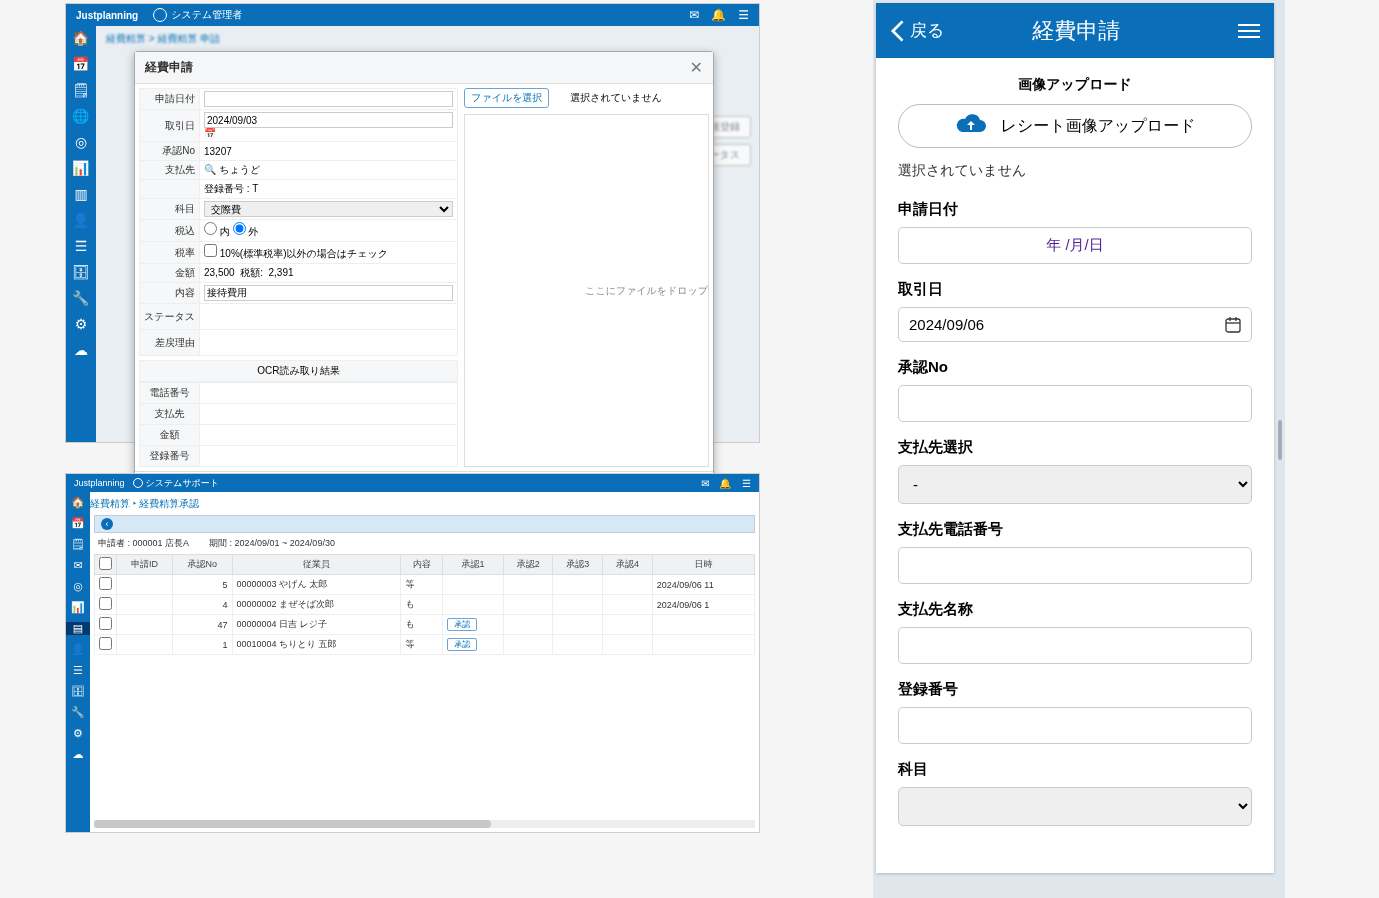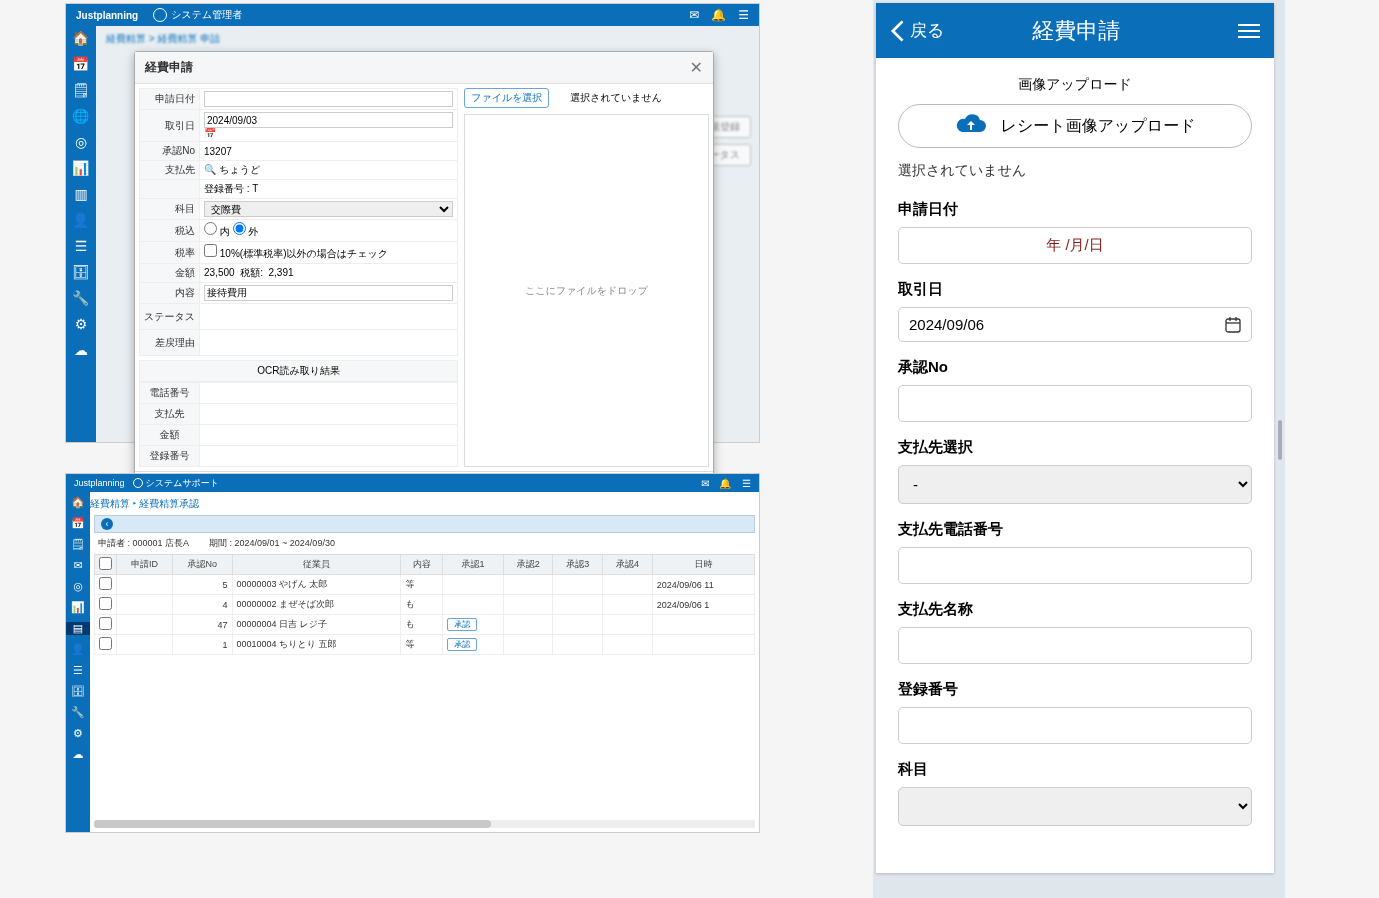--- a/index.html
+++ b/index.html
@@ -27,21 +27,21 @@
   .modal-hd .close { margin-left: auto; font-size: 16px; color: #777; cursor: pointer; }
   .modal-body { display: flex; padding: 4px; }
   .mform { width: 56%; }
   .mform table { width: 100%; border-collapse: collapse; font-size: 10px; }
   .mform td { padding: 2px 4px; border: 1px solid #eee; }
   .mform td.lbl { background: #f6f7f8; width: 60px; color: #333; text-align: right; }
   .mform input[type=text], .mform select { width: 100%; font-size: 10px; border: 1px solid #ccc; padding: 1px 2px; height: 16px; }
   .mdrop { flex: 1; margin-left: 6px; display: flex; flex-direction: column; }
   .mdrop .filebar { display: flex; align-items: center; gap: 21px; font-size: 10px; margin-bottom: 6px; }
   .mdrop .filebar button { font-size: 10px; padding: 2px 6px; border: 1px solid #6aa4d8; background: #fff; color: #0a6fb8; border-radius: 3px; }
-  .mdrop .droparea { flex: 1; border: 1px solid #ddd; display: flex; align-items: center; justify-content: center; color: #888; font-size: 10px; min-height: 150px; }
+  .mdrop .droparea { flex: 1; border: 1px solid #ddd; display: flex; align-items: center; justify-content: flex-end; color: #888; font-size: 10px; min-height: 150px; }
   .mocr { margin-top: 4px; }
   .mocr .ocr-h { text-align: center; background: #f6f7f8; font-size: 10px; padding: 3px; border: 1px solid #eee; }
   .mocr table { width: 100%; border-collapse: collapse; font-size: 10px; }
   .mocr td { border: 1px solid #eee; padding: 3px; }
   .mocr td.lbl { background: #f6f7f8; width: 60px; text-align: center; }
   .modal-foot { display: flex; justify-content: flex-end; gap: 6px; padding: 8px; border-top: 1px solid #ddd; }
   .modal-foot button { font-size: 11px; padding: 4px 14px; border: 1px solid #6aa4d8; background: #fff; color: #0a6fb8; border-radius: 3px; }
 
   
   .app2 { position: absolute; left: 65px; top: 473px; width: 695px; height: 360px; background: #fff; border: 1px solid #ccc; }
@@ -67,29 +67,29 @@
   
   .mobile-wrap { position: absolute; left: 873px; top: 0; width: 412px; height: 898px; background: #dfe6ec; display: flex; justify-content: flex-start; padding-top: 3px; padding-left: 3px;}
   .mobile { width: 398px; height: 870px; background: #fff; display: flex; flex-direction: column; box-shadow: 0 1px 3px rgba(0,0,0,.2); }
   .m-hd { background: #0a6fb8; color: #fff; height: 55px; display: flex; align-items: center; padding: 12px 14px; }
   .m-hd .back { display: flex; align-items: center; gap: 6px; font-size: 17px; }
   .m-hd .back svg { width: 14px; height: 22px; }
   .m-hd .ttl { flex: 1; text-align: center; font-size: 22px; font-weight: 500; margin-left: -30px;}
   .m-hd .menu { display: flex; flex-direction: column; gap: 4px; }
   .m-hd .menu span { width: 22px; height: 2px; background: #fff; }
   .m-body { flex: 1; overflow-y: auto; padding: 14px 22px; }
-  .m-sec-h { text-align: center; font-size: 14px; font-weight: normal; margin: 4px 0 10px; }
+  .m-sec-h { text-align: center; font-size: 14px; font-weight: bold; margin: 4px 0 10px; }
   .m-upload { border: 1px solid #bbb; border-radius: 26px; padding: 9px 0; display: flex; align-items: center; justify-content: center; gap: 14px; font-size: 16px; }
   .m-upload svg { width: 32px; height: 24px; }
   .m-upload-note { font-size: 14px; color: #333; margin: 14px 0 20px; }
   .m-field { margin-bottom: 16px; }
   .m-field label { display: block; font-size: 15px; font-weight: bold; margin-bottom: 8px; }
   .m-field input, .m-field select { width: 100%; font-size: 15px; padding: 9px 10px; border: 1px solid #ccc; border-radius: 5px; }
   .m-field .date-ctrl { display: flex; align-items: center; justify-content: space-between; border: 1px solid #ccc; border-radius: 5px; padding: 8px 10px; font-size: 15px; }
-  .m-field .date-ctrl.ph { color: #7f1d1d; justify-content: center;}
+  .m-field .date-ctrl.ph { color: #4c1d95; justify-content: center;}
   .m-field .date-ctrl svg { width: 16px; height: 16px; }
   .divider { position:absolute; left:1278px; top:420px; width:4px; height:40px; background:#aab; border-radius:2px;}
 </style>
 </head>
 <body>
 
 <div class="app1">
   <div class="app1-topbar">
     <span class="brand">Justplanning</span>
     <span class="user-icon"></span>

